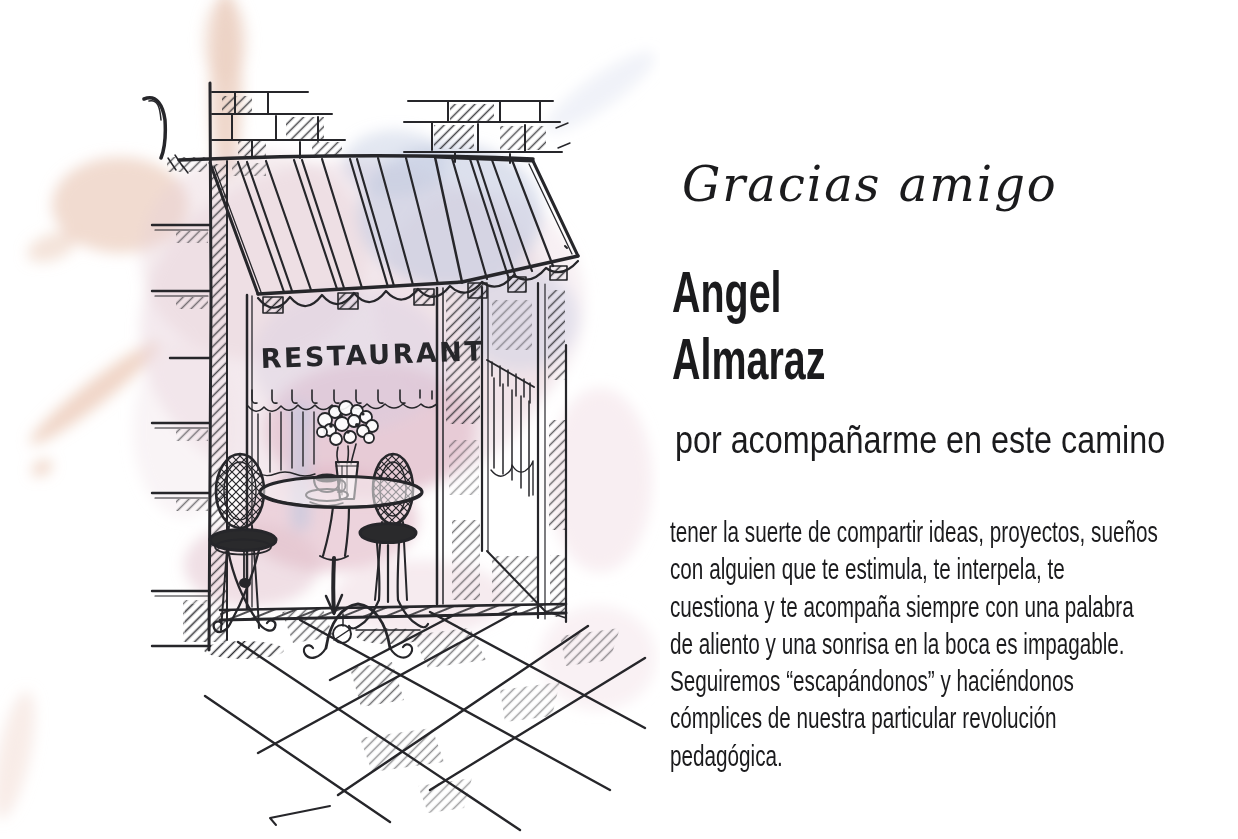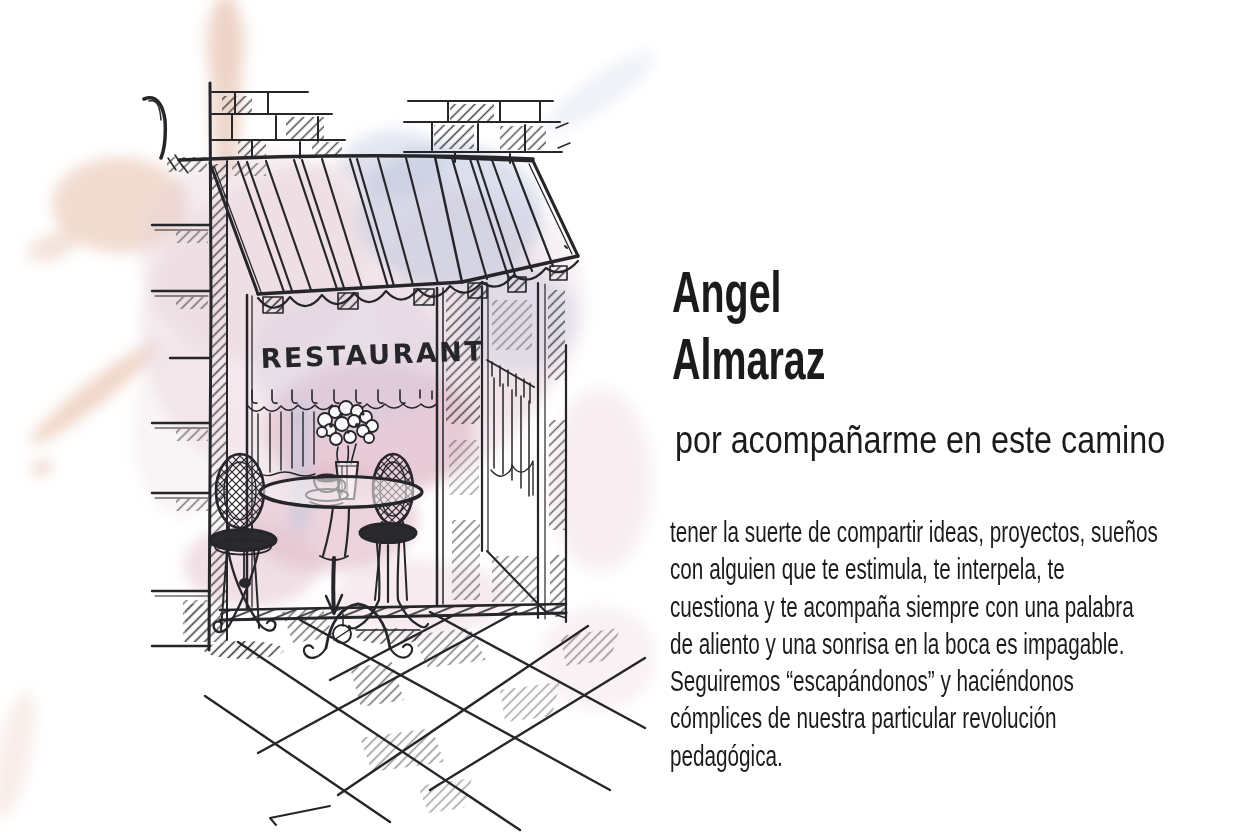--- a/index.html
+++ b/index.html
@@ -302,20 +302,21 @@
           <path d="M418,786 L472,778 L464,808 L428,813 Z" opacity="0.45"></path>
           <path d="M560,636 L620,628 L610,660 L566,666 Z" opacity="0.5"></path>
           <ellipse cx="244" cy="650" rx="40" ry="9" opacity="0.95"></ellipse>
           <ellipse cx="390" cy="636" rx="34" ry="8" opacity="0.9"></ellipse>
           <rect x="185" y="604" width="26" height="38" opacity="0.6"></rect>
         </g>
       </g>
     </g>
   </svg>
 
+  <div class="txt" id="gracias">Gracias amigo</div>
 
   <div class="txt" id="name">Angel
 Almaraz</div>
 
   <div class="txt" id="subtitle">por acompañarme en este camino</div>
 
   <div class="txt" id="body">tener la suerte de compartir ideas, proyectos, sueños
 con alguien que te estimula, te interpela, te
 cuestiona y te acompaña siempre con una palabra
 de aliento y una sonrisa en la boca es impagable.

